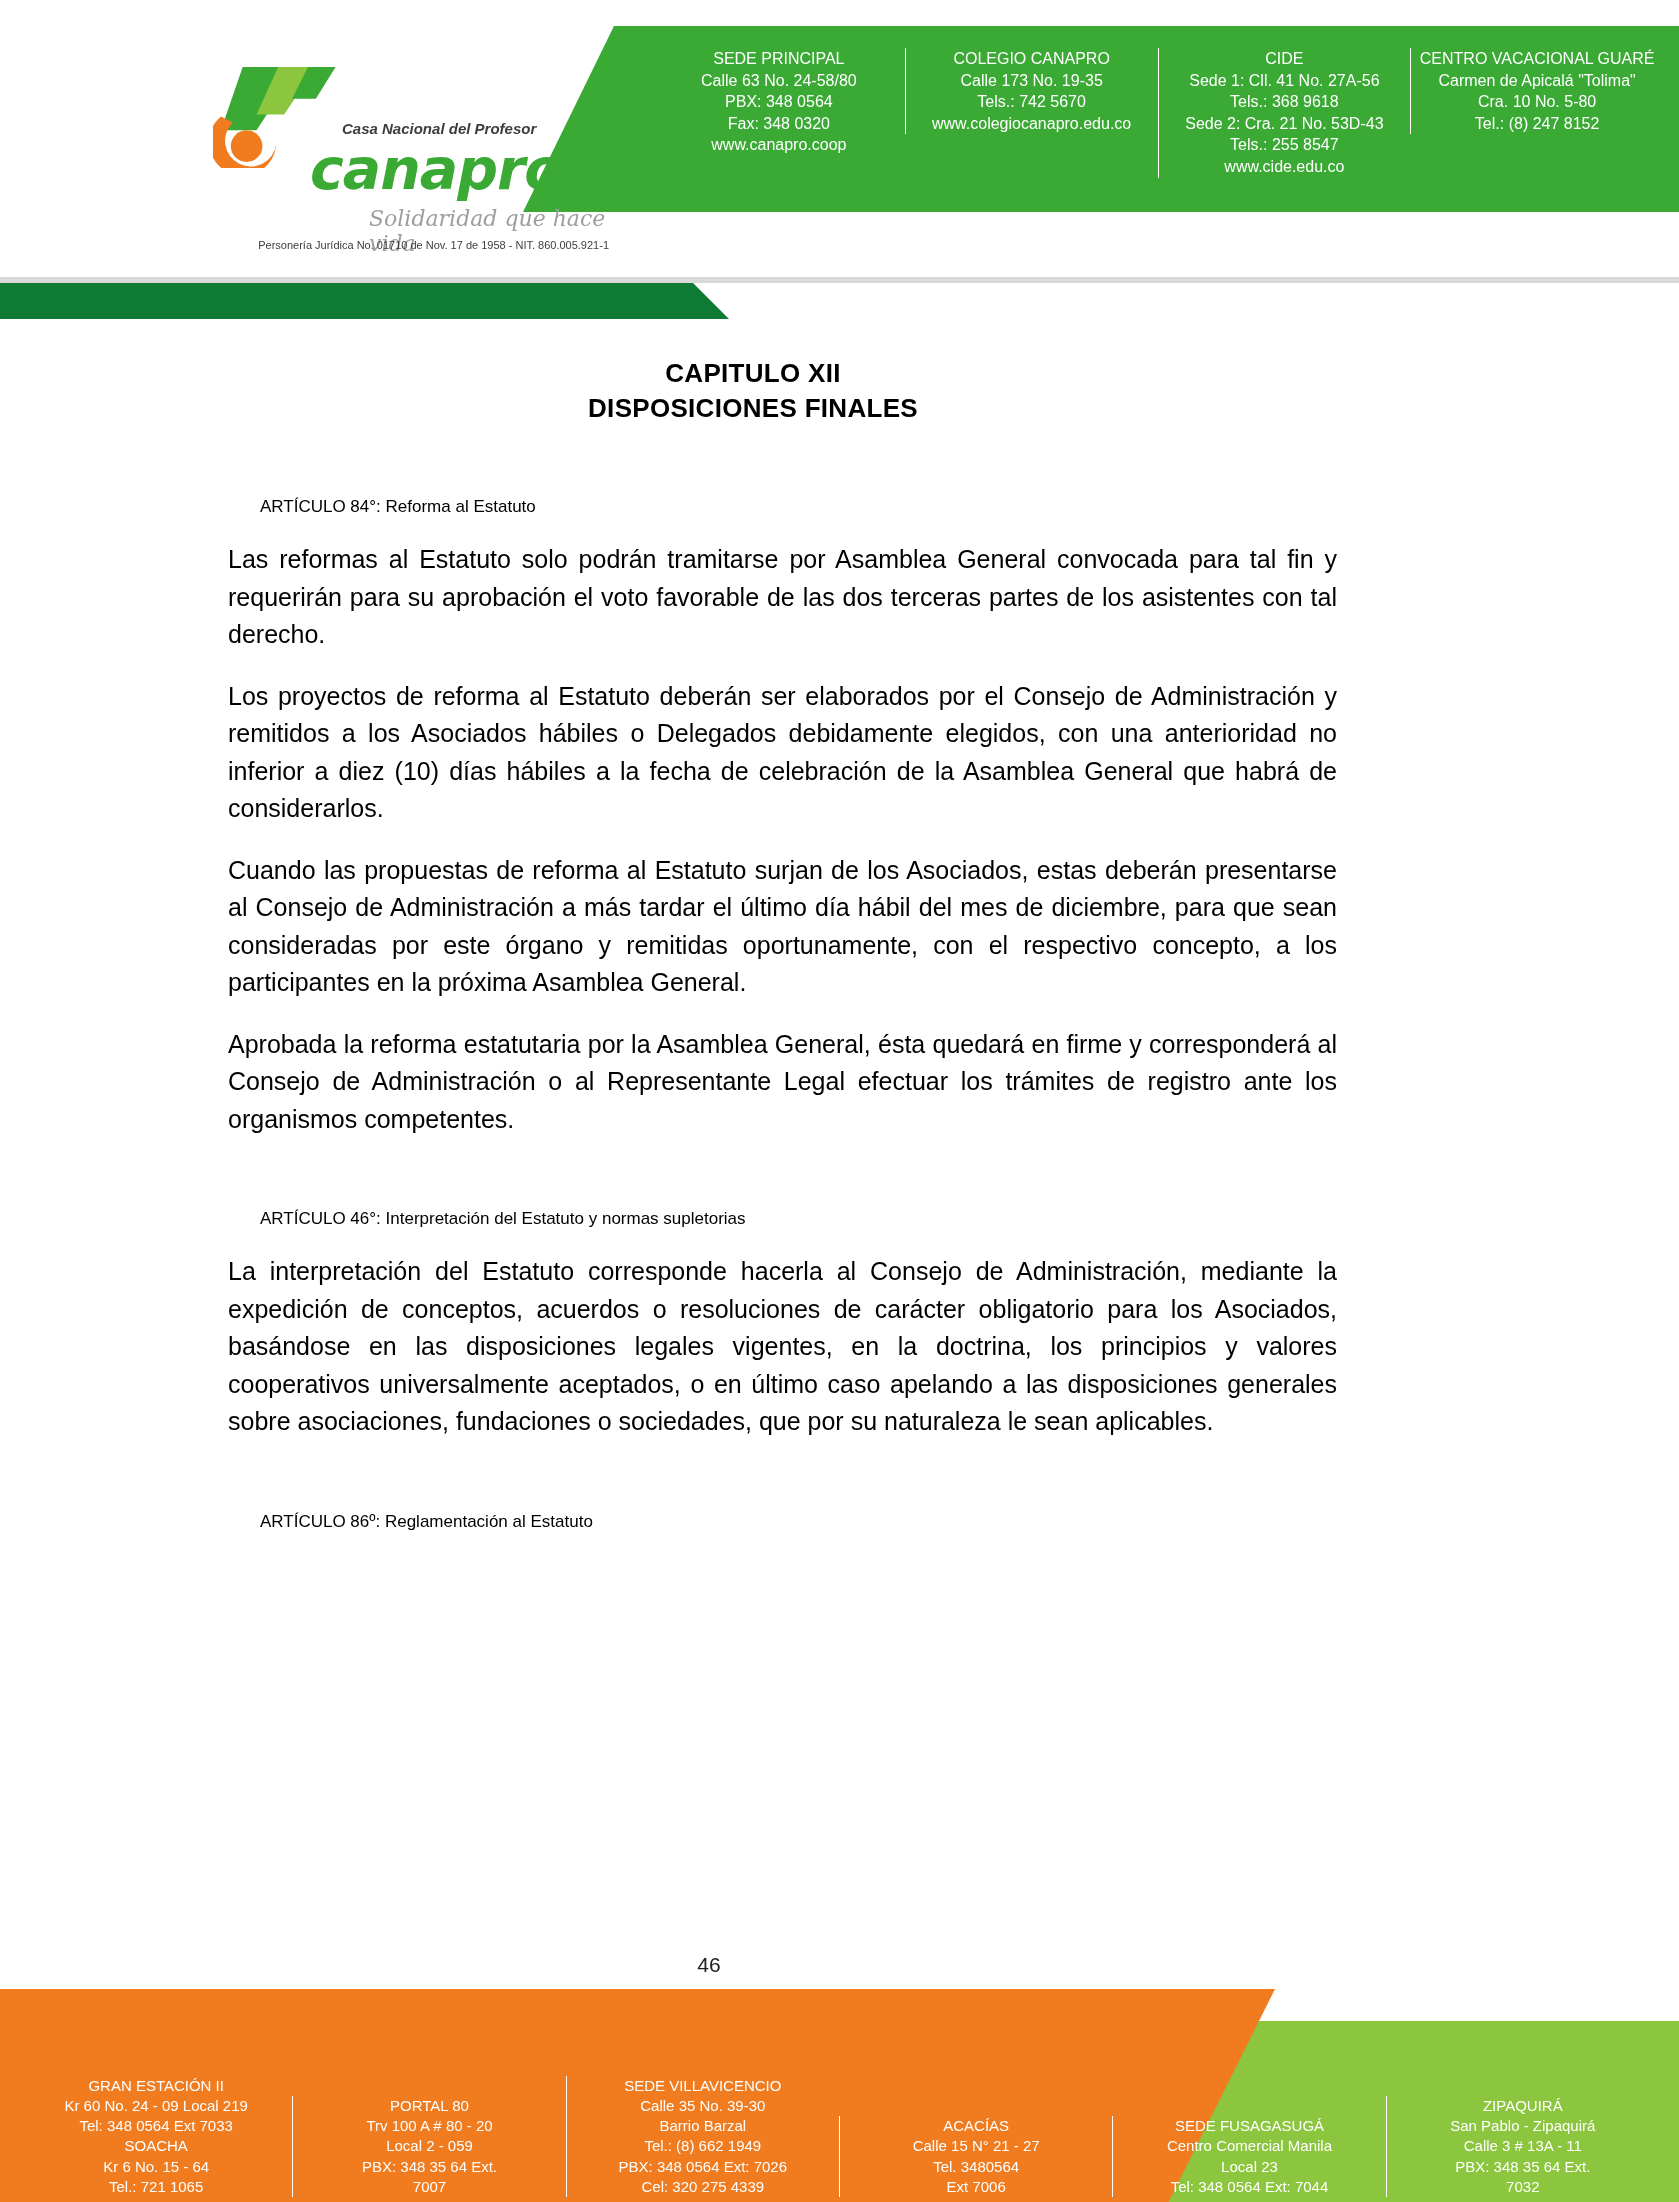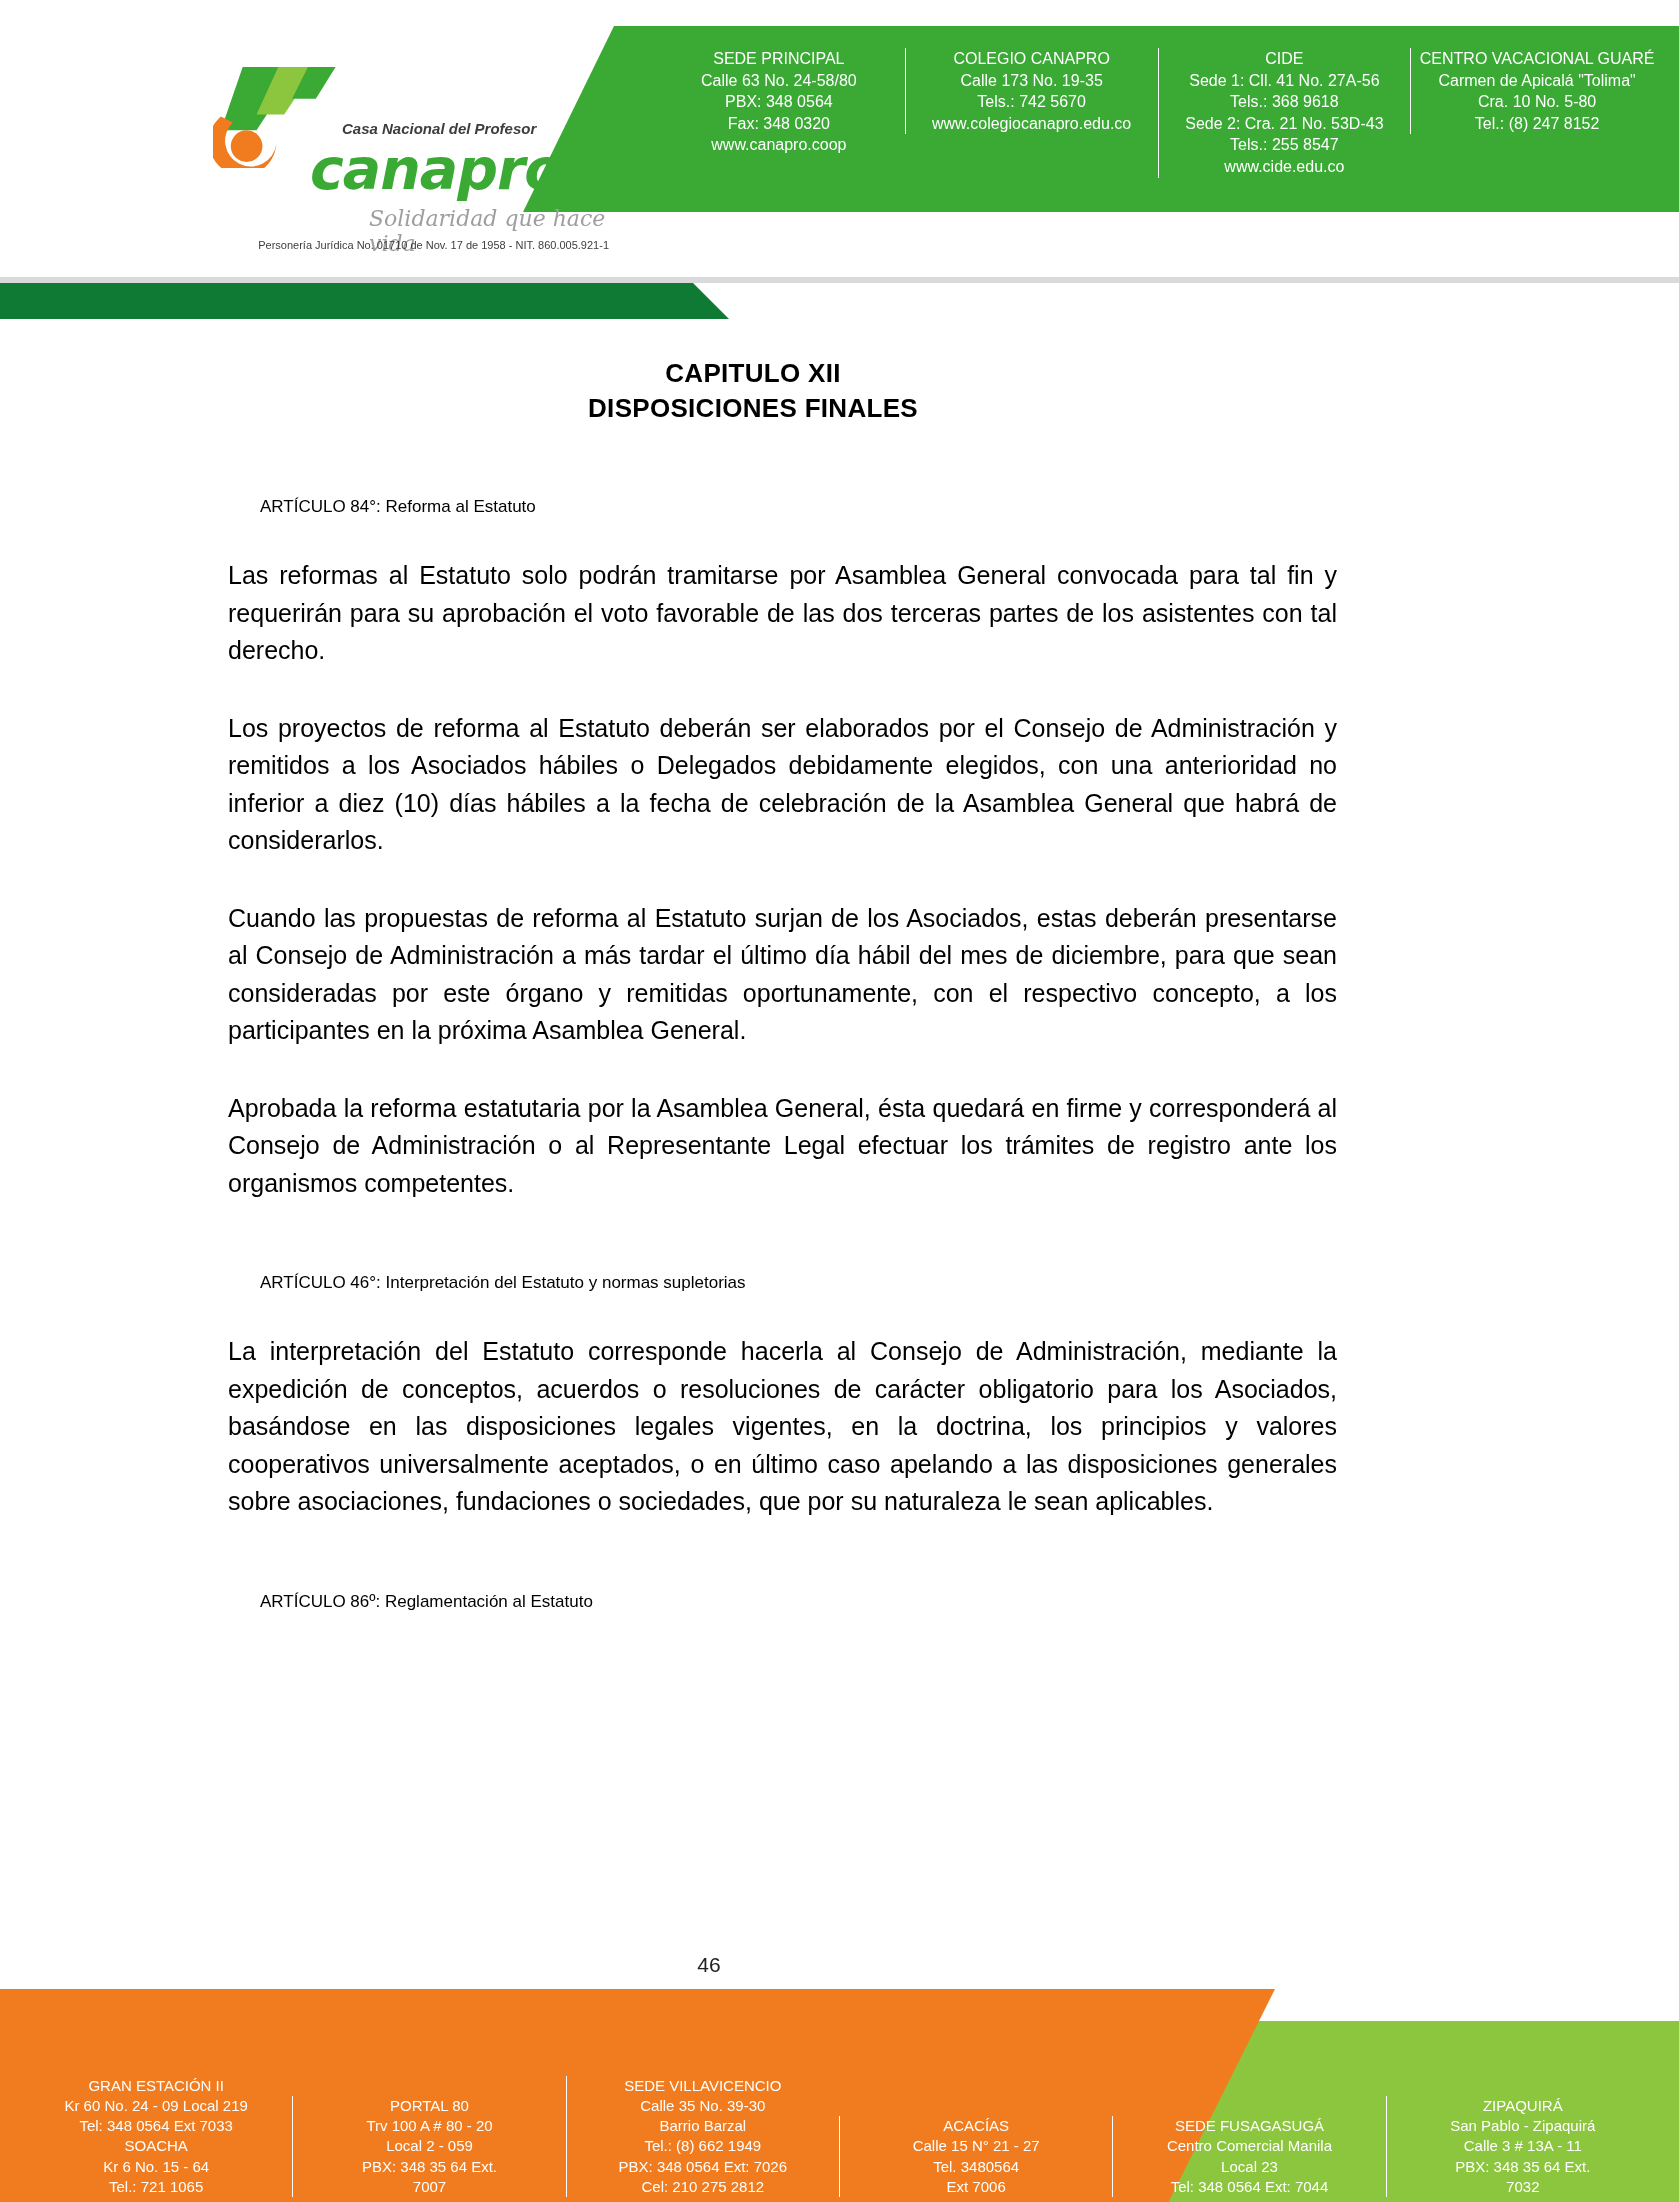--- a/index.html
+++ b/index.html
@@ -174,21 +174,21 @@
     font-weight: normal;
     font-size: 17px;
     margin-top: 71px;
     margin-bottom: 0;
     margin-left: 32px;
   }
   .para {
     font-size: 25px;
     line-height: 1.5;
     text-align: justify;
-    margin-top: 40px;
+    margin-top: 24px;
     margin-bottom: 0;
     padding-right: 10px;
   }
 
   
   .footer {
     position: absolute;
     left: 0;
     bottom: 0;
     width: 1679px;
@@ -354,21 +354,21 @@
       <span class="fline">Local 2 - 059</span>
       <span class="fline">PBX: 348 35 64 Ext.</span>
       <span class="fline">7007</span>
     </div>
     <div class="fcol">
       <span class="ftitle">SEDE VILLAVICENCIO</span>
       <span class="fline">Calle 35 No. 39-30</span>
       <span class="fline">Barrio Barzal</span>
       <span class="fline">Tel.: (8) 662 1949</span>
       <span class="fline">PBX: 348 0564 Ext: 7026</span>
-      <span class="fline">Cel: 210 275 2812</span>
+      <span class="fline">Cel: 320 275 4339</span>
     </div>
     <div class="fcol">
       <span class="ftitle">ACACÍAS</span>
       <span class="fline">Calle 15 N° 21 - 27</span>
       <span class="fline">Tel. 3480564</span>
       <span class="fline">Ext 7006</span>
     </div>
     <div class="fcol">
       <span class="ftitle">SEDE FUSAGASUGÁ</span>
       <span class="fline">Centro Comercial Manila</span>

